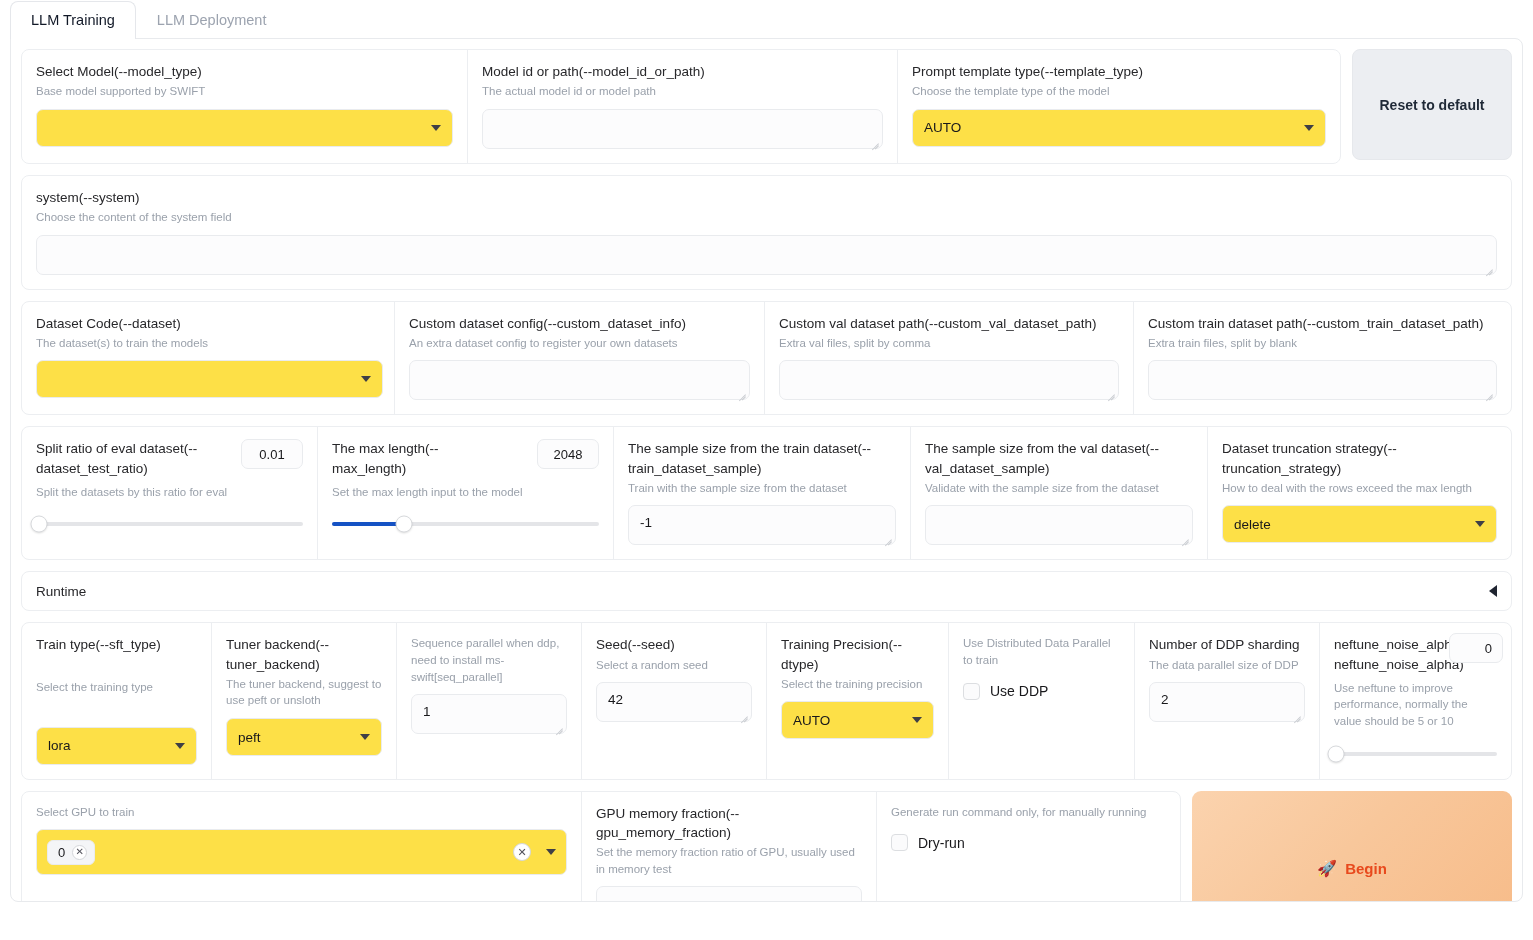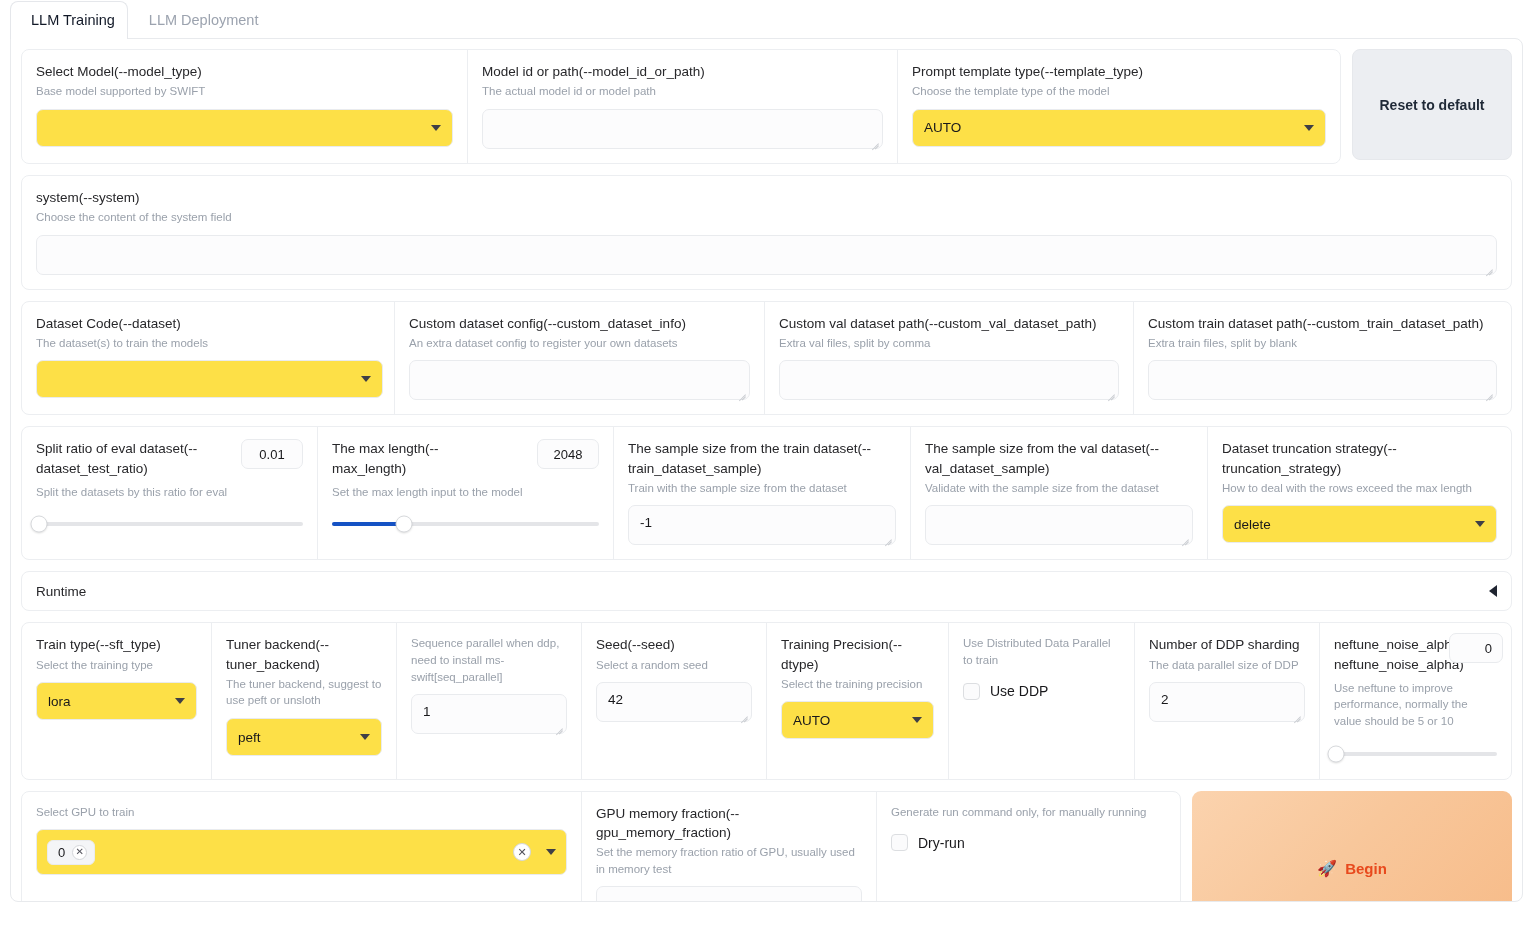--- a/index.html
+++ b/index.html
@@ -14,21 +14,21 @@
 
   
   .tabbar {
     display: flex;
     align-items: flex-end;
     height: 38px;
     padding-left: 10px;
     position: relative;
   }
   .tab {
-    padding: 9px 12px 9px 20px;
+    padding: 9px 20px 9px 20px;
     font-size: 14.5px;
     color: #9ca3af;
     background: transparent;
     border: 1px solid transparent;
     border-bottom: none;
     border-radius: 8px 8px 0 0;
     line-height: 1.3;
     cursor: pointer;
     position: relative;
     top: 1px;
@@ -391,21 +391,21 @@
       </div>
     </div>
   </div>
 
   <div class="accordion">
     <span>Runtime</span>
     <span class="tri-left"></span>
   </div>
 
   <div class="row">
-    <div class="cell" style="flex:0 0 190px;">
+    <div class="cell" style="flex:0 0 190px;justify-content:space-between;">
       <div class="lbl">Train type(--sft_type)</div>
       <div class="hint">Select the training type</div>
       <div class="field select">
         <span>lora</span>
         <span class="caret"></span>
       </div>
     </div>
     <div class="cell" style="flex:0 0 185px;">
       <div class="lbl">Tuner backend(--tuner_backend)</div>
       <div class="hint">The tuner backend, suggest to use peft or unsloth</div>

